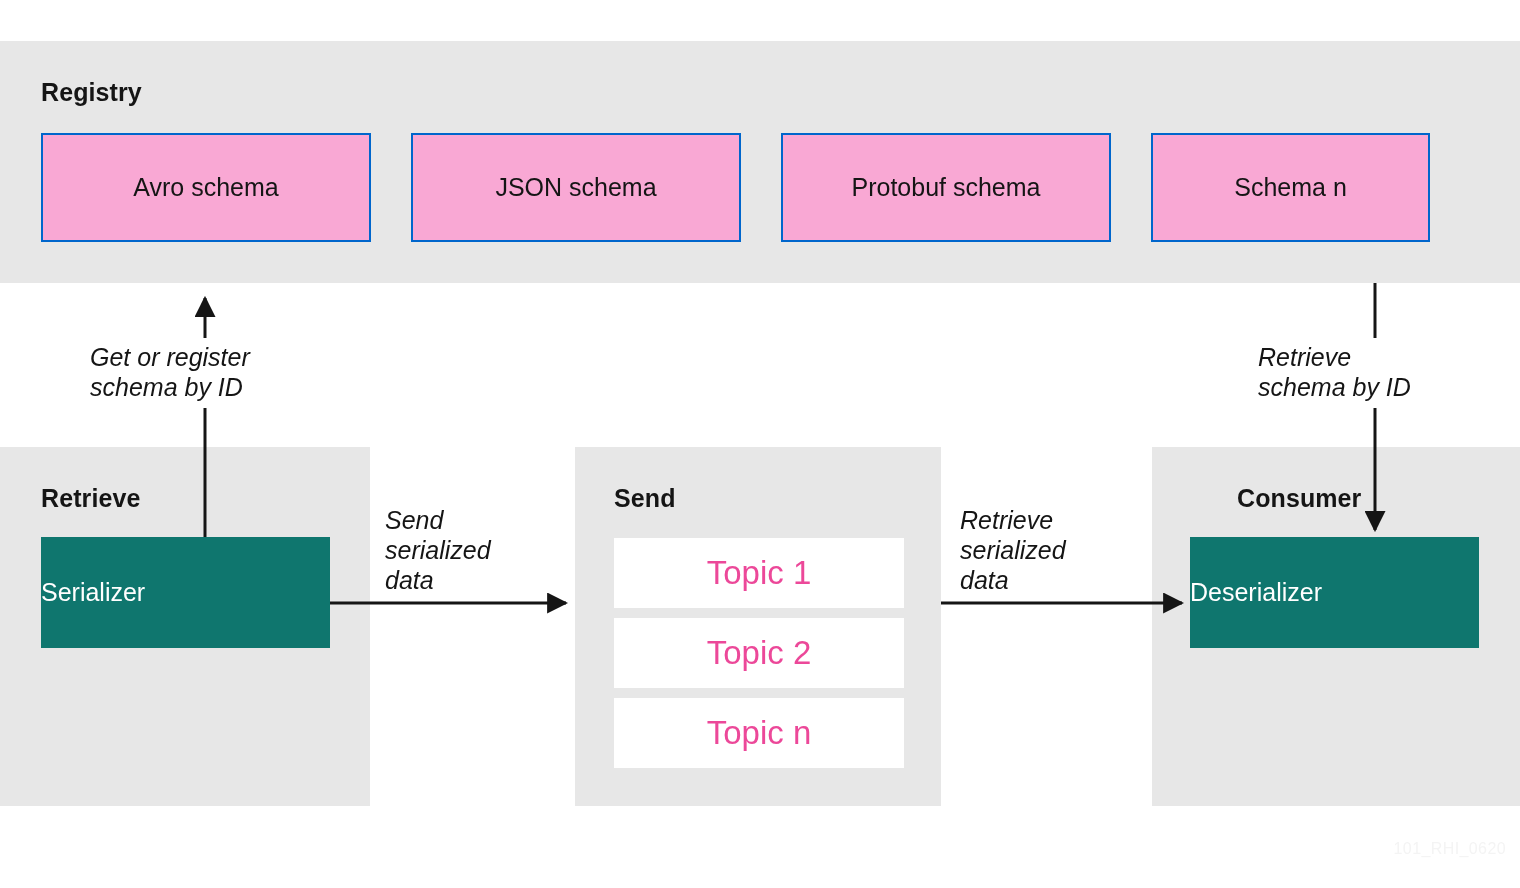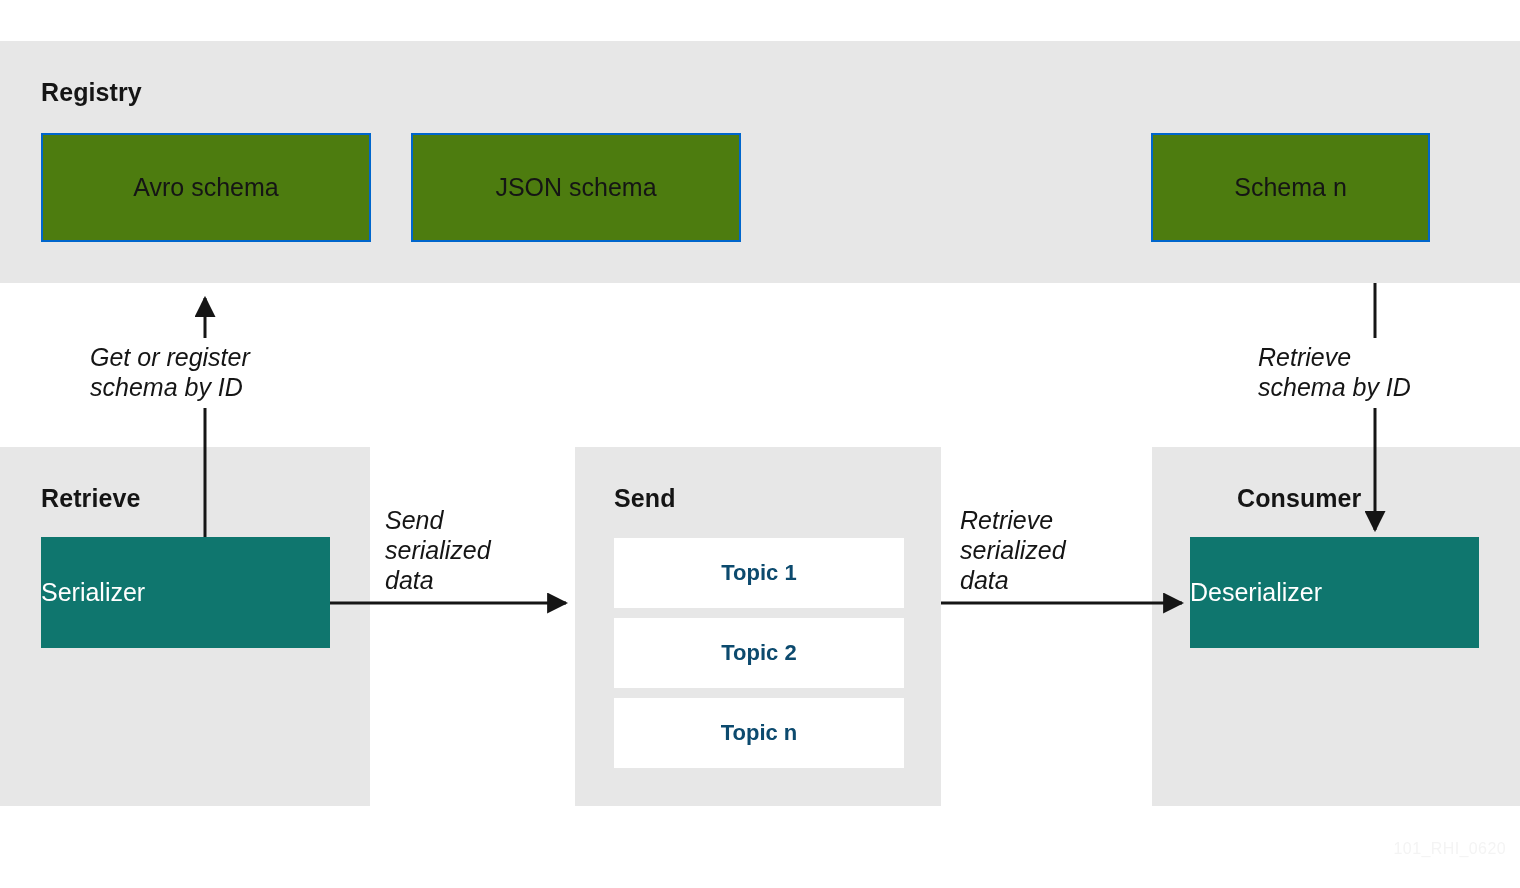--- a/index.html
+++ b/index.html
@@ -41,21 +41,21 @@
   #registry-title { left: 41px;   top: 78px; }
   #producer-title { left: 41px;   top: 484px; }
   #kafka-title    { left: 614px;  top: 484px; }
   #consumer-title { left: 1190px; top: 484px; margin-left: 47px; }
 
   
   .schema-box {
     position: absolute;
     top: 133px;
     height: 109px;
-    background: #4d7c0f;
+    background: #f9a8d4;
     border: 2px solid #0066cc;
     box-sizing: border-box;
     display: flex;
     align-items: center;
     justify-content: center;
   }
   .schema-box span {
     font-size: 25px;
     color: #151515;
     white-space: nowrap;
@@ -88,24 +88,23 @@
     left: 614px;
     width: 290px;
     height: 70px;
     background: #ffffff;
     display: flex;
     align-items: center;
     justify-content: center;
     box-sizing: border-box;
   }
   .topic-box span {
-    font-size: 22px;
-    color: #0c4a6e;
-    white-space: nowrap;
-    font-weight: bold;
+    font-size: 33px;
+    color: #ec4899;
+    white-space: nowrap;
   }
   #topic-box-0 { top: 538px; }
   #topic-box-1 { top: 618px; }
   #topic-box-2 { top: 698px; }
 
   
   #connectors {
     position: absolute;
     left: 0;
     top: 0;
@@ -153,20 +152,23 @@
   <div class="panel-title" id="registry-title">Registry</div>
   <div class="panel-title" id="producer-title">Retrieve</div>
   <div class="panel-title" id="kafka-title">Send</div>
   <div class="panel-title" id="consumer-title">Consumer</div>
 
   <div class="schema-box" id="schema-box-0">
     <span>Avro schema</span>
   </div>
   <div class="schema-box" id="schema-box-1">
     <span>JSON schema</span>
+  </div>
+  <div class="schema-box" id="schema-box-2">
+    <span>Protobuf schema</span>
   </div>
   <div class="schema-box" id="schema-box-3">
     <span>Schema n</span>
   </div>
 
   <div class="topic-box" id="topic-box-0">
     <span>Topic 1</span>
   </div>
   <div class="topic-box" id="topic-box-1">
     <span>Topic 2</span>

